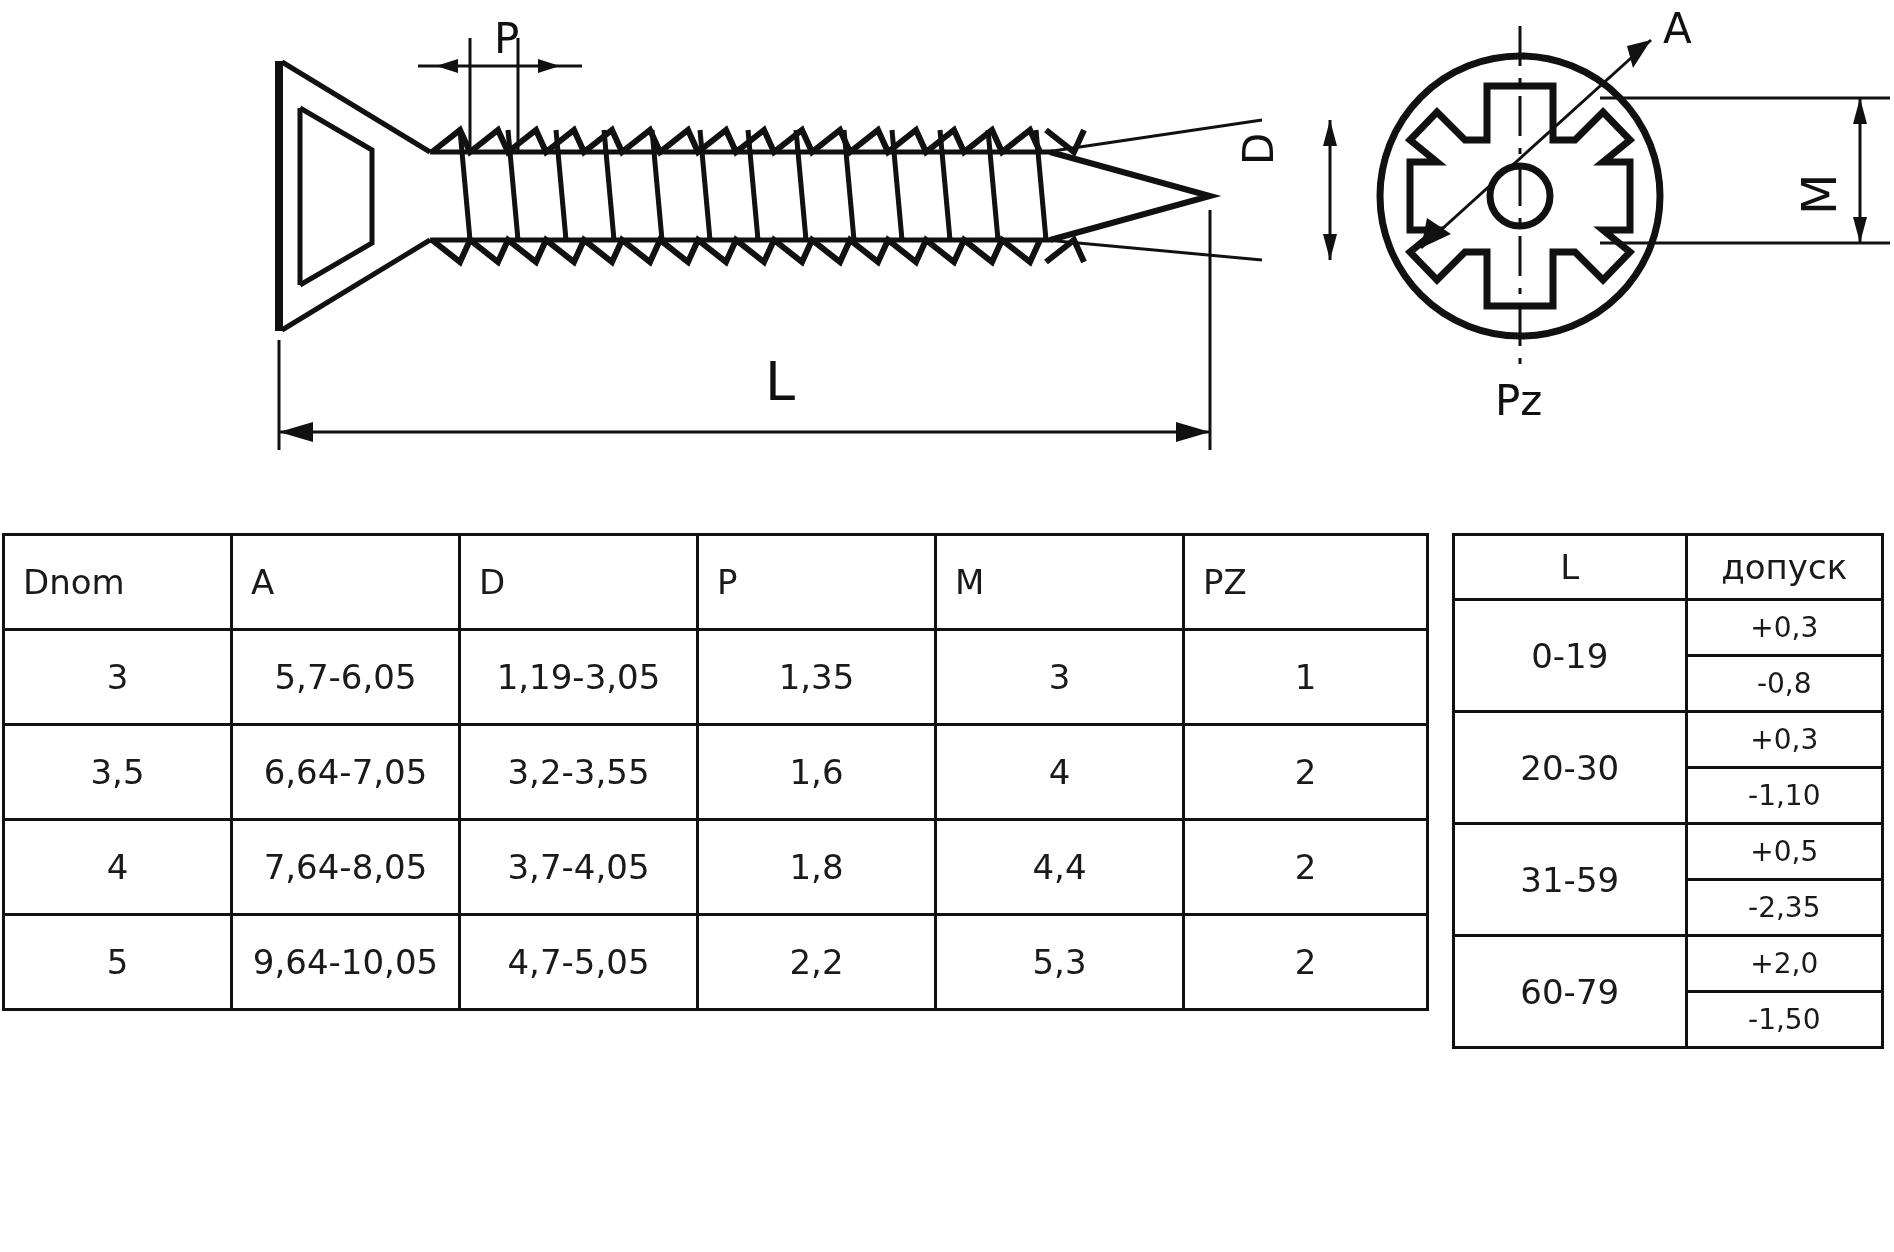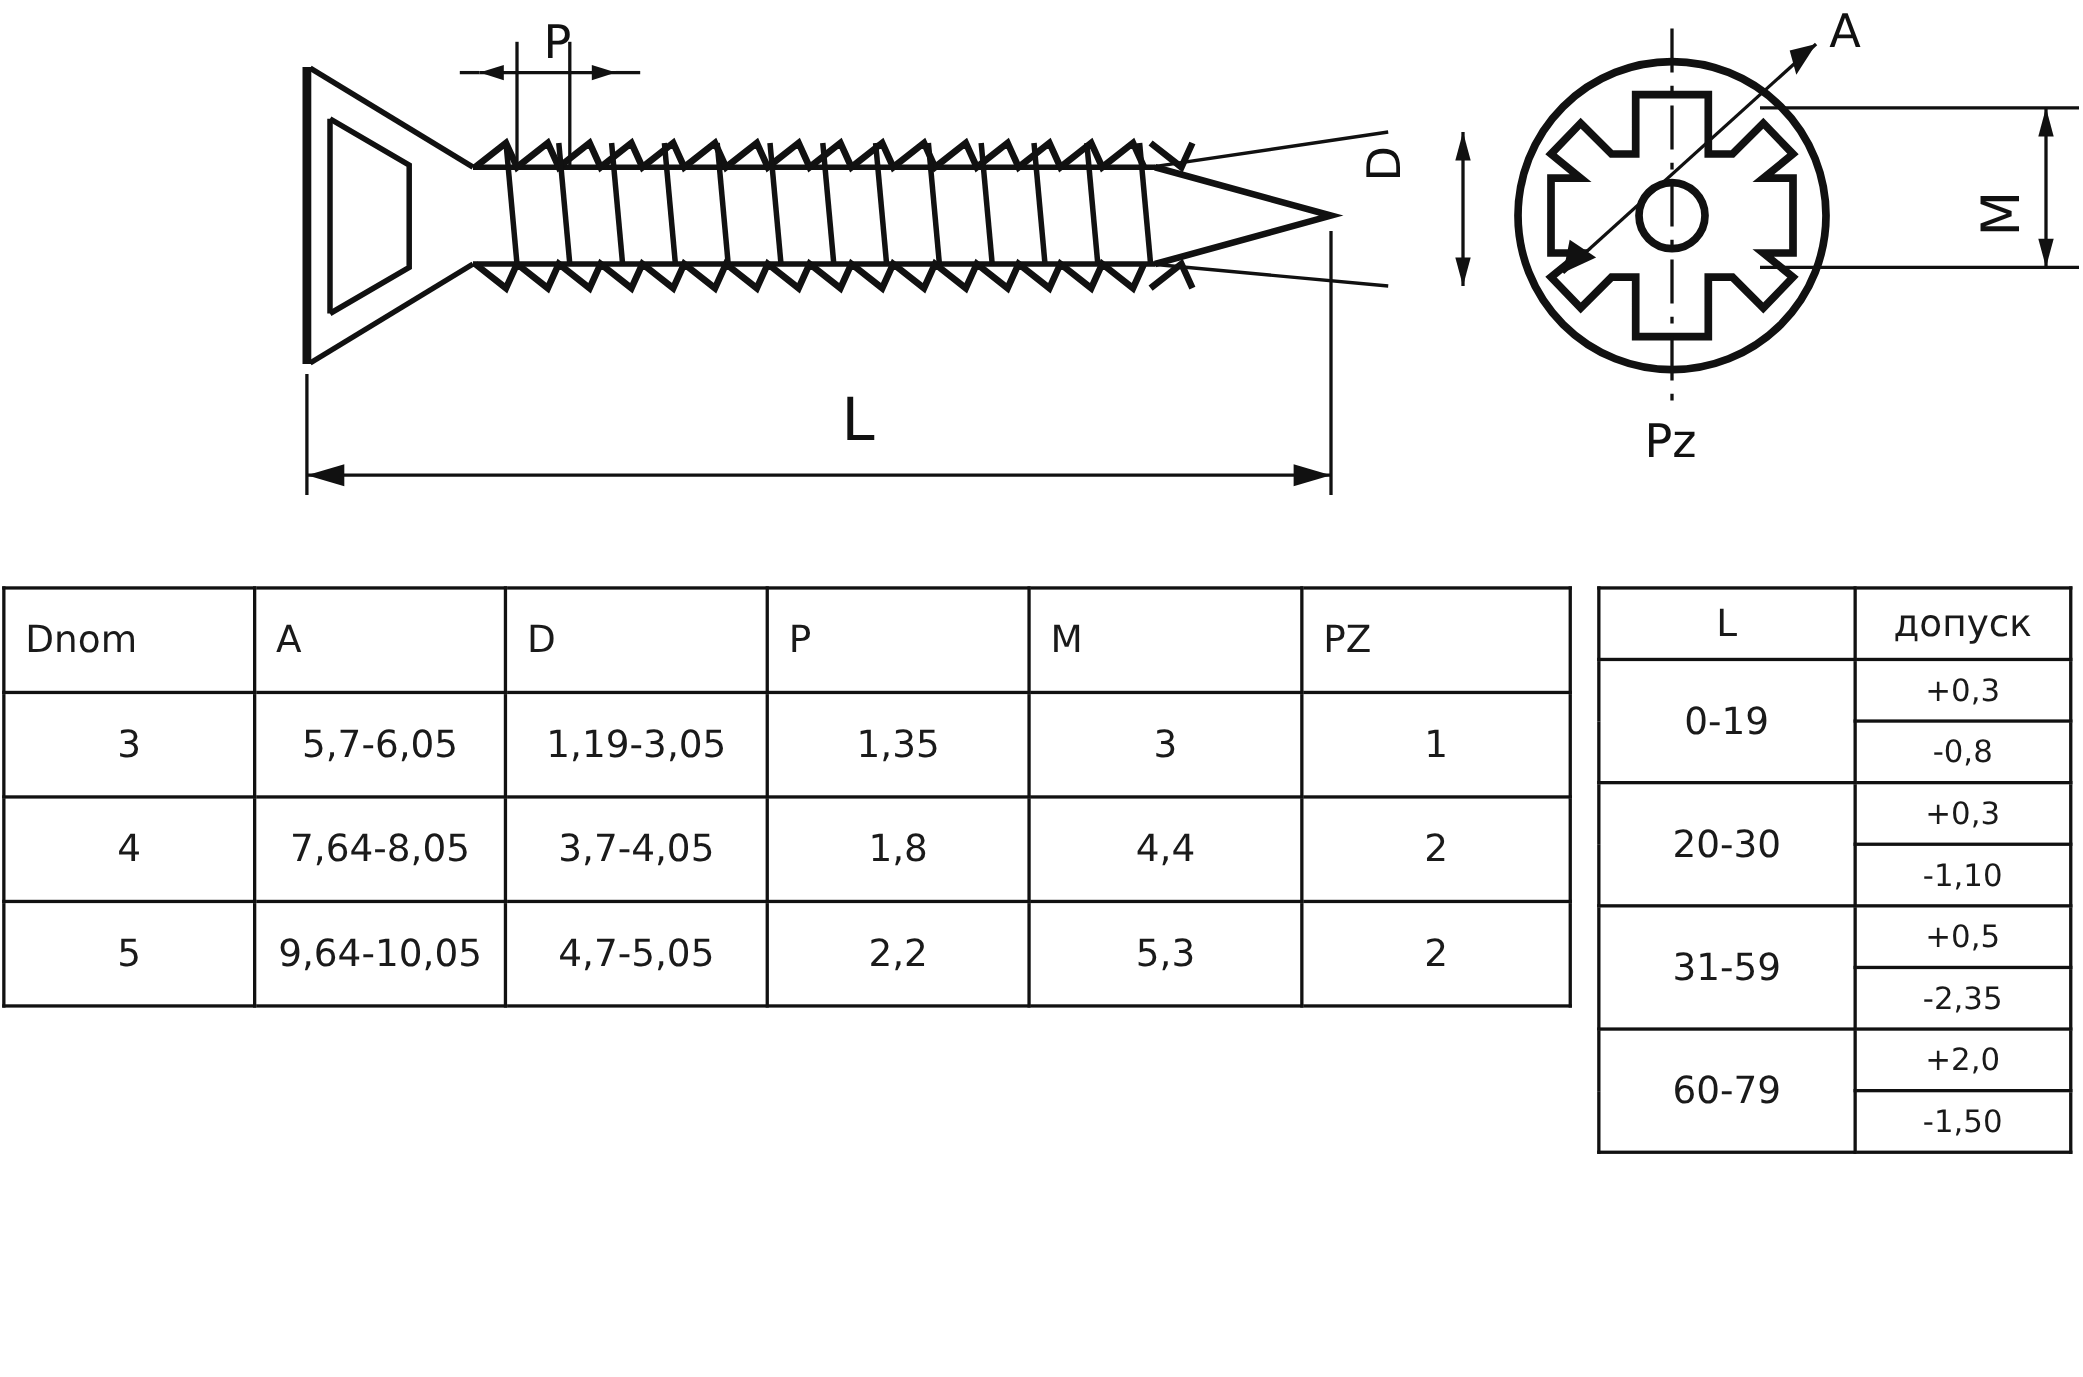--- a/index.html
+++ b/index.html
@@ -254,20 +254,28 @@
     <tbody>
       <tr>
         <td>3</td>
         <td>5,7-6,05</td>
         <td>1,19-3,05</td>
         <td>1,35</td>
         <td>3</td>
         <td>1</td>
       </tr>
       <tr>
+        <td>3,5</td>
+        <td>6,64-7,05</td>
+        <td>3,2-3,55</td>
+        <td>1,6</td>
+        <td>4</td>
+        <td>2</td>
+      </tr>
+      <tr>
         <td>4</td>
         <td>7,64-8,05</td>
         <td>3,7-4,05</td>
         <td>1,8</td>
         <td>4,4</td>
         <td>2</td>
       </tr>
       <tr>
         <td>5</td>
         <td>9,64-10,05</td>

